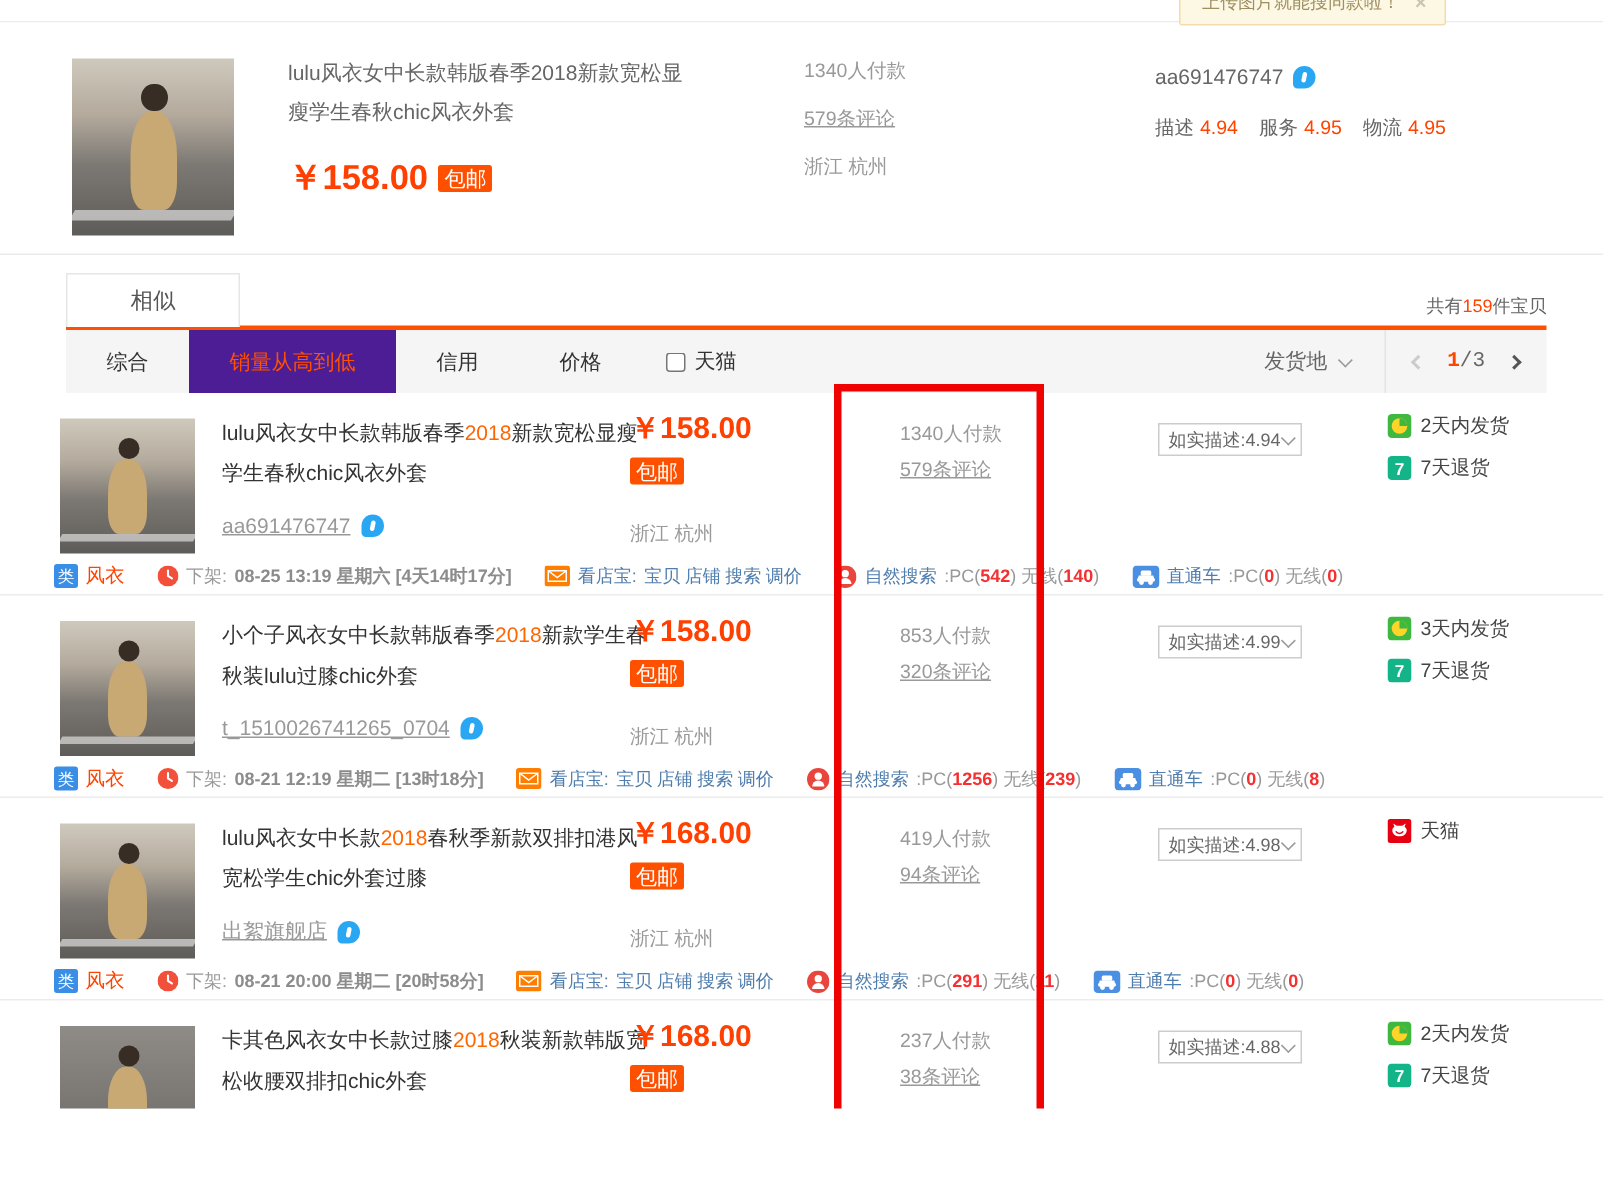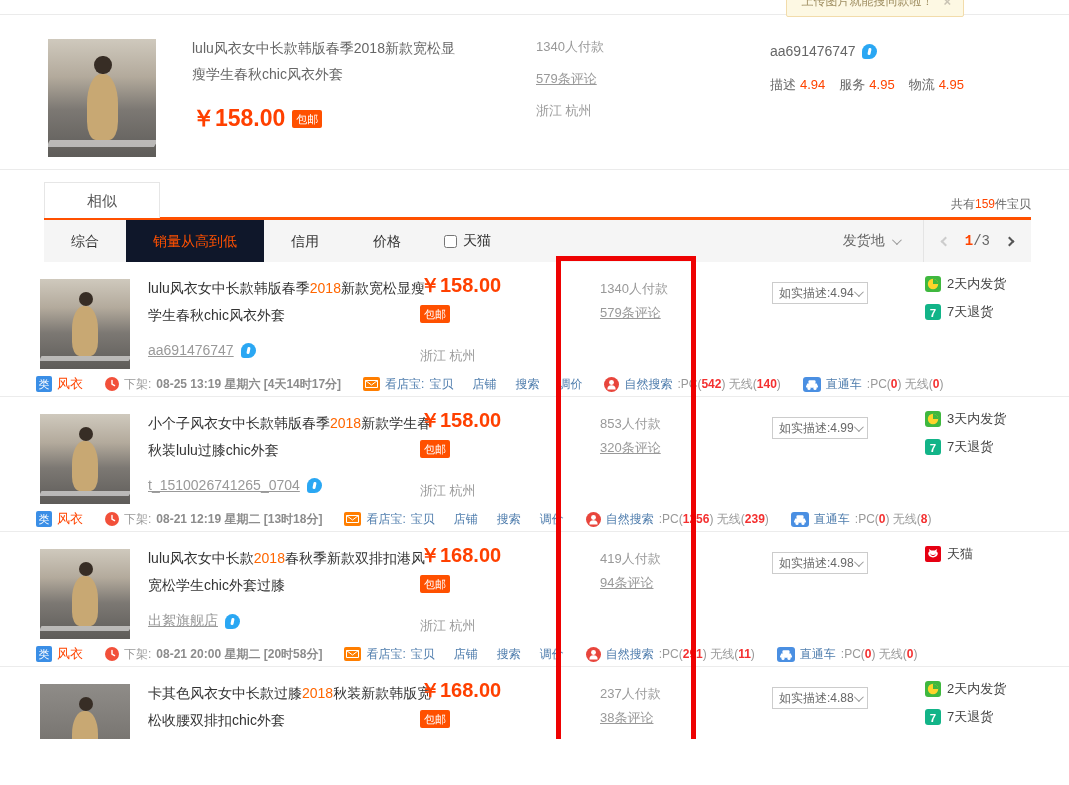--- a/index.html
+++ b/index.html
@@ -10,21 +10,21 @@
   .tooltip { position:absolute; top:-16px; right:105px; z-index:60; background:#fdf8e3; border:1px solid #f2dcab; border-radius:2px; padding:8px 12px 6px 14px; font-size:12px; color:#a08f63; display:flex; align-items:center; gap:10px; }
   .tooltip .close { color:#c9c3b4; font-size:13px; cursor:pointer; font-weight:bold; }
 
   
   .topline { position:absolute; top:14px; left:0; width:100%; border-top:1px solid #ebebeb; }
   .header { position:absolute; top:15px; left:0; width:100%; height:155px; border-bottom:1px solid #ebebeb; background:#fff; }
   .h-thumb { position:absolute; left:48px; top:24px; width:108px; height:118px; }
   .h-title { position:absolute; left:192px; top:20px; width:268px; font-size:14px; color:#666; line-height:26px; }
   .h-price { position:absolute; left:192px; top:88px; display:flex; align-items:center; gap:7px; }
   .h-price .num { color:#ff4000; font-size:23px; font-weight:bold; }
-  .freeship { display:inline-block; background:#ff5000; color:#fff; font-size:11px; line-height:16px; padding:1px 4px; border-radius:2px; }
+  .freeship { display:inline-block; background:#ff5000; color:#fff; font-size:14px; line-height:16px; padding:1px 4px; border-radius:2px; }
   .h-mid { position:absolute; left:536px; top:23px; color:#999; font-size:13px; }
   .h-mid .ln { margin-bottom:14px; }
   .u { text-decoration:underline; cursor:pointer; }
   .h-right { position:absolute; left:770px; top:28px; }
   .h-seller { display:flex; align-items:center; gap:6px; color:#666; font-size:14px; }
   .h-ratings { margin-top:17px; font-size:13px; color:#666; display:flex; gap:14px; }
   .h-ratings b { color:#ff4400; font-weight:normal; margin-left:4px; }
 
   
   .ww { position:relative; width:15px; height:15px; background:#2aa7f3; border-radius:50% 50% 50% 3px; display:inline-flex; align-items:center; justify-content:center; flex:none; }
@@ -32,21 +32,21 @@
 
   
   .tab { position:absolute; top:182px; left:44px; width:116px; height:36px; background:#fff; border:1px solid #e6e6e6; border-bottom:none; z-index:2; text-align:center; line-height:36px; font-size:15px; color:#555; cursor:pointer; }
   .orange-line { position:absolute; top:217px; left:44px; width:987px; height:3px; background:#ff5000; }
   .total { position:absolute; top:196px; right:38px; font-size:12px; color:#666; }
   .total b { color:#ff4400; font-weight:normal; }
 
   
   .filterbar { position:absolute; top:220px; left:44px; width:987px; height:42px; background:#f5f5f5; display:flex; align-items:stretch; font-size:14px; color:#333; }
   .f-item { padding:0 27px; line-height:42px; cursor:pointer; }
-  .f-item.active { background:#0f172a; color:#ff5000; }
+  .f-item.active { background:#4c1d95; color:#ff5000; }
   .f-check { display:flex; align-items:center; gap:6px; margin-left:16px; cursor:pointer; }
   .f-check input { width:13px; height:13px; }
   .f-right { margin-left:auto; display:flex; align-items:stretch; }
   .shipfrom { display:flex; align-items:center; gap:7px; padding:0 24px; color:#666; cursor:pointer; }
   .chev-down { width:7px; height:7px; border-right:1px solid #999; border-bottom:1px solid #999; transform:rotate(45deg) translateY(-2px); }
   .pager { display:flex; align-items:center; gap:16px; padding:0 18px; border-left:1px solid #e4e4e4;font-family:Liberation Mono, monospace; }
   .chev { width:7px; height:7px; border-top:2px solid; border-right:2px solid; cursor:pointer; }
   .chev.prev { color:#ccc; transform:rotate(-135deg); }
   .chev.next { color:#555; transform:rotate(45deg); }
   .pg-cur { color:#ff4400; }
@@ -75,21 +75,21 @@
   .svc { display:flex; align-items:center; gap:6px; }
   .svc svg { flex:none; display:block; }
 
   .row-footer { position:absolute; left:0; top:110px; width:100%; height:25px; border-bottom:1px solid #ececec; display:flex; align-items:center; padding-left:36px; font-size:12px; color:#999; white-space:nowrap; }
   .fg { display:flex; align-items:center; gap:5px; }
   .fg + .fg { margin-left:22px; }
   .cat-tag { width:16px; height:16px; background:#3a8ee6; color:#fff; font-size:11px; display:flex; align-items:center; justify-content:center; border-radius:2px; flex:none; }
   .cat-name { color:#ff4400; font-size:13px; }
   .off-time { color:#8c8c8c; font-weight:bold; }
   .blue { color:#4f7dad; }
-  .kdb-links { display:flex; gap:19px; }
+  .kdb-links { display:flex; gap:3px; }
   .kdb-links span { color:#4f7dad; cursor:pointer; }
   .red-num { color:#f43030; }
 
   
   .red-rect { position:absolute; left:556px; top:256px; width:140px; height:494px; border:5px solid #ee0202; z-index:40; pointer-events:none; }
 </style>
 </head>
 <body>
 
 <div class="page">

